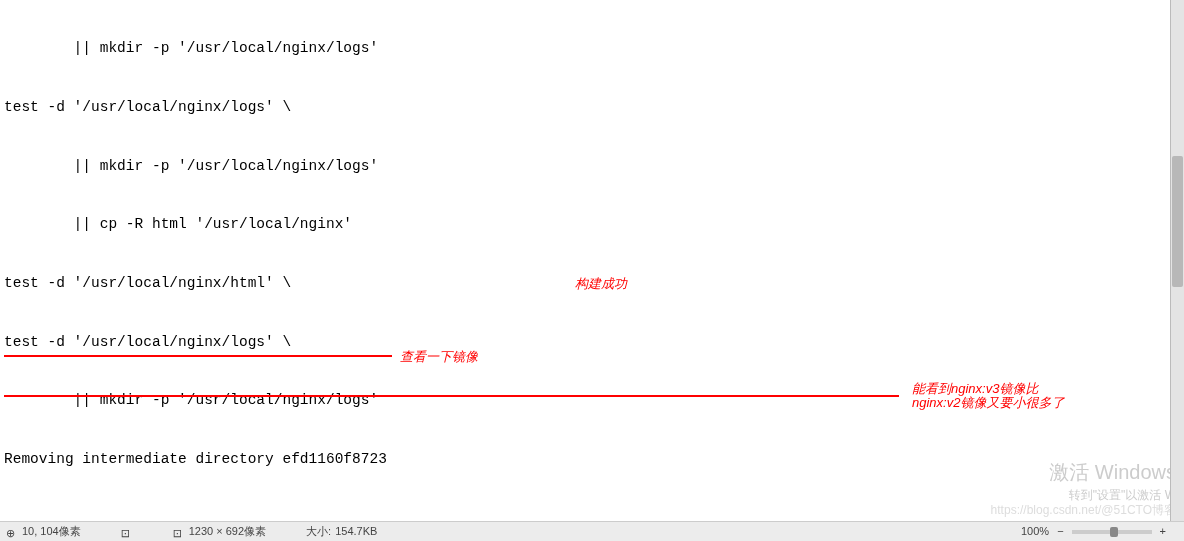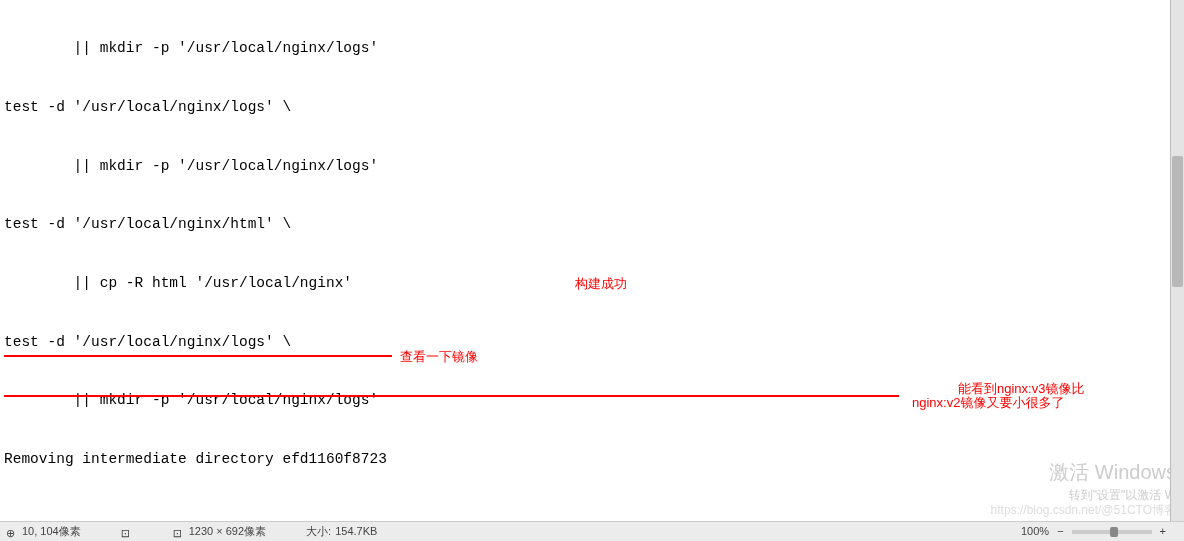--- a/index.html
+++ b/index.html
@@ -26,20 +26,21 @@
       height: 2px;
       background: red;
       left: 4px;
     }
     .annotation {
       color: red;
       position: absolute;
       white-space: nowrap;
       font-family: "Microsoft YaHei", sans-serif;
       font-size: 13px;
+      font-style: italic;
     }
     .watermark {
       position: absolute;
       right: 8px;
       color: #ccc;
       font-family: "Microsoft YaHei", sans-serif;
     }
     .watermark1 { bottom: 55px; font-size: 20px; }
     .watermark2 { bottom: 38px; font-size: 12px; }
     .watermark3 { bottom: 23px; font-size: 12px; color: #ddd; }
@@ -77,22 +78,22 @@
       background:#b8b8b8; border-radius:2px;
     }
   </style>
 </head>
 <body>
 
 <div class="terminal">
   <div class="line">        || mkdir -p '/usr/local/nginx/logs'</div>
   <div class="line">test -d '/usr/local/nginx/logs' \</div>
   <div class="line">        || mkdir -p '/usr/local/nginx/logs'</div>
+  <div class="line">        || cp -R html '/usr/local/nginx'</div>
   <div class="line">test -d '/usr/local/nginx/html' \</div>
-  <div class="line">        || cp -R html '/usr/local/nginx'</div>
   <div class="line">test -d '/usr/local/nginx/logs' \</div>
   <div class="line">        || mkdir -p '/usr/local/nginx/logs'</div>
   <div class="line">Removing intermediate directory efd1160f8723</div>
   
   
   
   
   
   
   
@@ -102,21 +103,21 @@
   
   
   
   
   
   
 </div>
 
 <div class="annotation" style="top:275px; left:575px;">构建成功</div>
 <div class="annotation" style="top:348px; left:400px;">查看一下镜像</div>
-<div class="annotation" style="top:380px; left:958px;">能看到nginx:v3镜像比</div>
+<div class="annotation" style="top:380px; left:912px;">能看到nginx:v3镜像比</div>
 <div class="annotation" style="top:394px; left:912px;">nginx:v2镜像又要小很多了</div>
 
 <div class="red-underline" style="top:355px; width:388px;"></div>
 <div class="red-underline" style="top:395px; width:895px;"></div>
 
 <div class="watermark watermark1">激活 Windows</div>
 <div class="watermark watermark2">转到"设置"以激活 W</div>
 <div class="watermark watermark3">https://blog.csdn.net/@51CTO博客</div>
 
 <div class="right-scroll">

